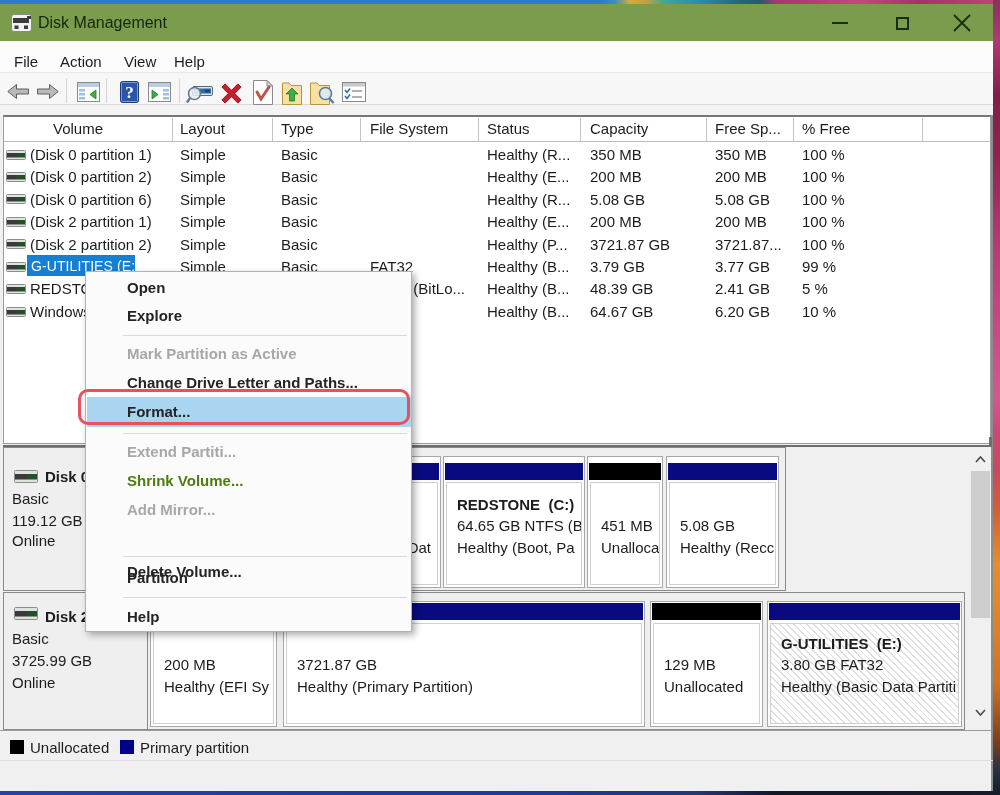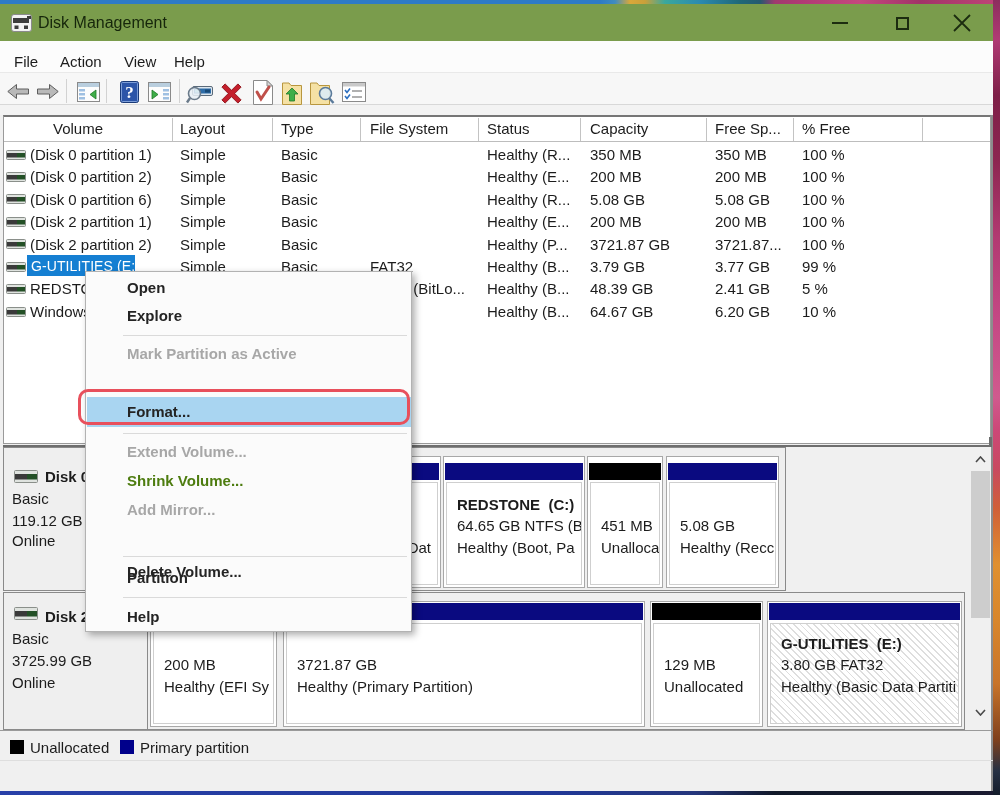--- a/index.html
+++ b/index.html
@@ -345,24 +345,25 @@
 <div class="abs" style="left:120px;top:740px;width:14px;height:14px;background:#00008b;"></div>
 <div class="abs t15" style="left:140px;top:739px;">Primary partition</div>
 
 <div class="abs" style="left:0;top:760px;width:993px;height:1px;background:#dedede;"></div>
 
 <div class="abs" style="left:85px;top:271px;width:327px;height:361px;background:#fbfbfb;border:1px solid #b2b2b2;box-shadow:3px 3px 7px rgba(0,0,0,0.32);z-index:10;">
   <div class="mi" style="top:7px;">Open</div>
   <div class="mi" style="top:35px;">Explore</div>
   <div class="msep" style="top:63px;"></div>
   <div class="mi" style="top:73px;color:#a7a7a7;">Mark Partition as Active</div>
+  <div class="mi" style="top:102px;">Change Drive Letter and Paths...</div>
   <div class="abs" style="left:1px;top:125px;width:324px;height:30px;background:#a9d5f1;"></div>
   <div class="mi" style="top:131px;">Format...</div>
   <div class="msep" style="top:161px;"></div>
-  <div class="mi" style="top:171px;color:#a7a7a7;">Extend Volume...</div>
+  <div class="mi" style="top:171px;color:#a7a7a7;">Extend Partiti...</div>
   <div class="mi" style="top:200px;color:#4d7c0f;">Shrink Volume...</div>
   <div class="mi" style="top:229px;color:#a7a7a7;">Add Mirror...</div>
   <div class="mi" style="top:259px;margin-top:32px;">Delete Volume...</div>
   <div class="msep" style="top:284px;"></div>
   <div class="mi" style="top:297px;">Partition</div>
   <div class="msep" style="top:325px;"></div>
   <div class="mi" style="top:336px;">Help</div>
 </div>
 <div class="abs" style="left:78px;top:389px;width:332px;height:36px;border:3px solid #e8505c;border-radius:10px;z-index:12;"></div>
 

